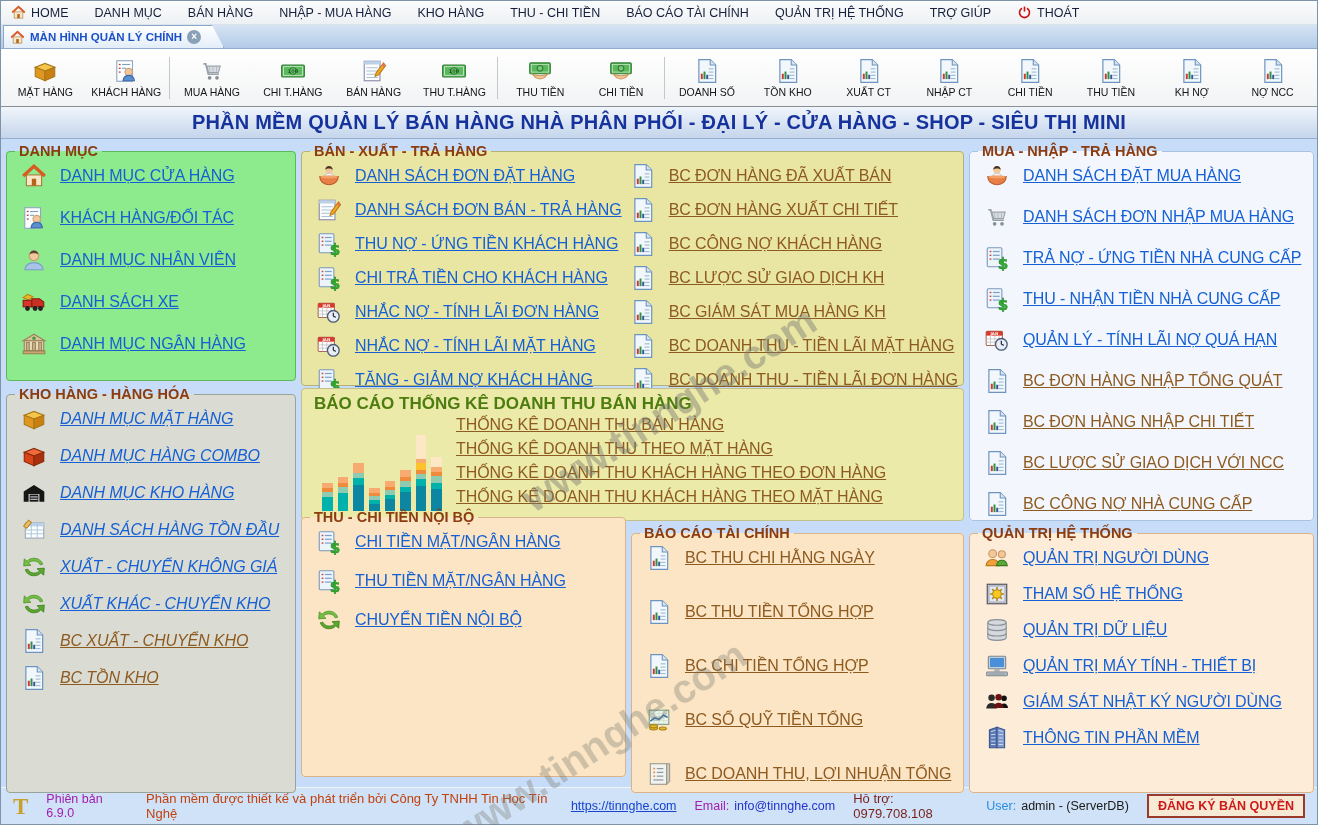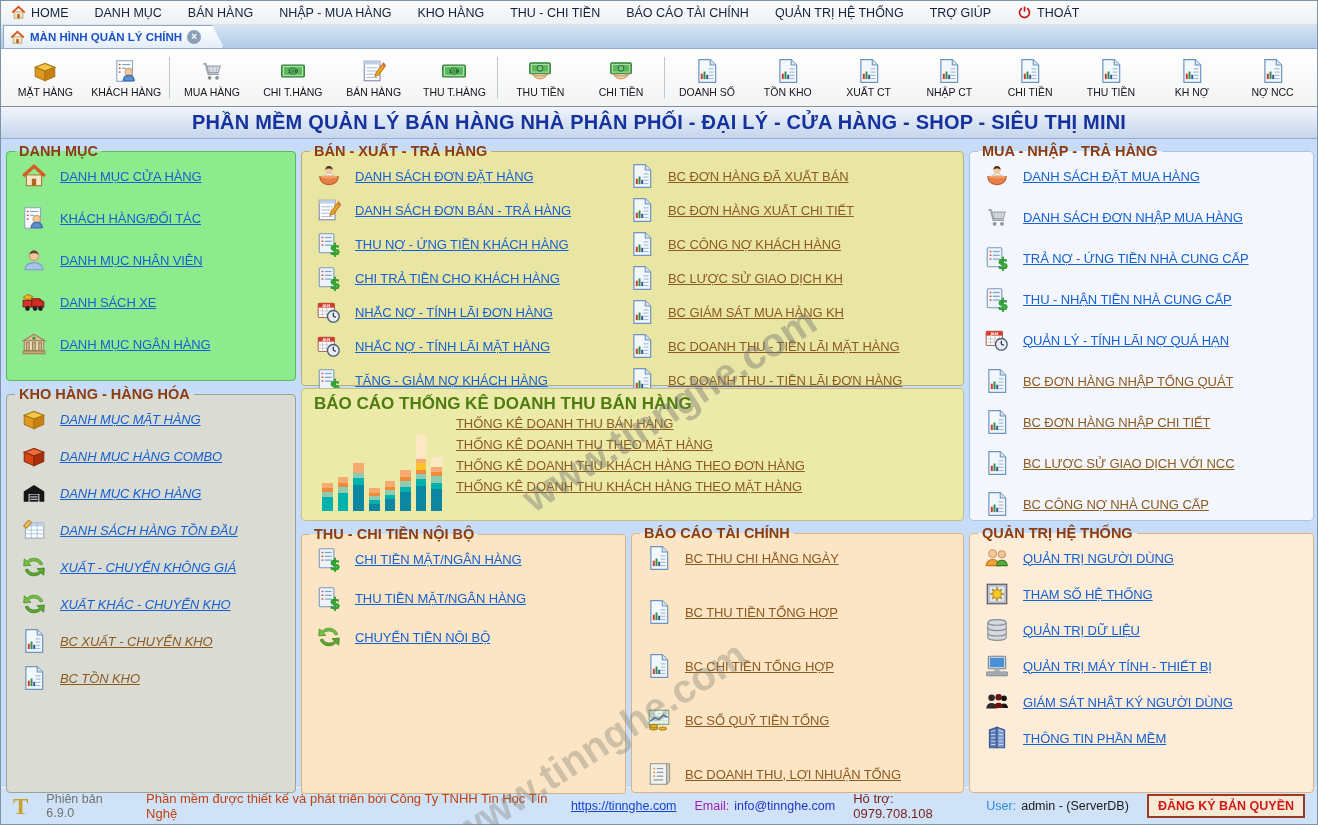--- a/index.html
+++ b/index.html
@@ -25,54 +25,54 @@
 
   
   .banner{height:31px;line-height:30px;text-align:center;background:linear-gradient(#f0f5fb,#c5d5ec);border-bottom:1px solid #98aecb;font-size:20px;font-weight:bold;color:#16339d;flex:0 0 auto;letter-spacing:.2px;}
 
   
   .content{flex:1 1 auto;position:relative;background:#c7dcf8;}
   .panel{position:absolute;margin:0;border:1px solid;border-radius:4px;padding:0 6px 4px;box-sizing:border-box;min-width:0;}
   .panel legend{font-size:14.5px;font-weight:bold;color:#8b3c10;padding:0 4px;margin-left:2px;white-space:nowrap;}
   .links{display:flex;flex-direction:column;padding:4px 0 0 8px;}
   .link-row{display:flex;align-items:center;gap:13px;cursor:pointer;}
-  .link-row .lbl{font-size:13px;text-decoration:underline;white-space:nowrap;letter-spacing:-.1px;}
+  .link-row .lbl{font-size:16px;text-decoration:underline;white-space:nowrap;letter-spacing:-.1px;}
   .c-b{color:#1560d4;}
   .c-r{color:#8d5a20;}
   #p-danh-muc{left:5px;top:4px;width:290px;height:238px;background:#8deb8d;border-color:#5cb85c;}
   #p-danh-muc .links{gap:16px;}
   #p-kho-hang{left:5px;top:247px;width:290px;height:407px;background:#dadbd3;border-color:#9aa39a;}
   #p-kho-hang .links{gap:11px;font-style:italic;}
   #p-ban-xuat{left:300px;top:4px;width:663px;height:243px;background:#e9e6a4;border-color:#b4b178;}
   .panel-body{display:flex;height:calc(100% - 2px);}
   #p-ban-xuat .links{gap:8px;}
   #p-ban-xuat .links.left{flex:0 0 47%;}
   #p-ban-xuat .links.right{flex:1;}
   #p-thong-ke{left:300px;top:249px;width:663px;height:133px;background:#eceaa9;border:1px solid #c3c08a;border-radius:4px;position:absolute;box-sizing:border-box;padding:3px 6px;}
   .tk-title{font-size:17px;font-weight:bold;color:#4d7c0f;padding:2px 0 0 6px;display:block;}
   .tk-body{display:flex;height:calc(100% - 20px);}
   .mini-chart{width:140px;display:flex;align-items:flex-end;gap:5px;padding:0 6px 8px 14px;box-sizing:border-box;}
   .mini-chart .bar{width:14px;display:flex;flex-direction:column-reverse;}
   #p-thong-ke .links{flex:1;gap:6px;justify-content:flex-start;padding-top:2px;}
-  #p-thu-chi{left:300px;top:387px;width:325px;height:268px;background:#fbe5c5;border-color:#d8b488;}
+  #p-thu-chi{left:300px;top:370px;width:325px;height:268px;background:#fbe5c5;border-color:#d8b488;}
   #p-thu-chi .links{gap:13px;}
   #p-bao-cao{left:630px;top:386px;width:333px;height:268px;background:#fbe5c5;border-color:#d8b488;}
   #p-bao-cao .links{gap:28px;justify-content:center;}
   #p-mua-nhap{left:968px;top:4px;width:345px;height:378px;background:#f3f7fd;border-color:#a8c2e2;}
   #p-mua-nhap .links{gap:15px;}
   #p-quan-tri{left:968px;top:386px;width:345px;height:268px;background:#fcecd8;border-color:#d8b488;}
   #p-quan-tri .links{gap:10px;}
   .wm{position:absolute;font-size:40px;font-weight:bold;color:rgba(122,122,112,.45);transform:rotate(-33deg);pointer-events:none;white-space:nowrap;}
   #wm1{left:498px;top:248px;}
   #wm2{left:428px;top:582px;color:rgba(122,122,112,.35);}
 
   
   .statusbar{height:36px;background:#cfe2f7;border-top:1px solid #eef4fb;display:flex;align-items:center;gap:18px;padding:0 12px;font-size:12.5px;flex:0 0 auto;}
   .sb-logo{font-family:"Liberation Serif",serif;font-size:23px;font-weight:bold;color:#c9a02a;line-height:1;}
-  .sb-version{color:#737373;}
+  .sb-version{color:#a21caf;}
   .sb-company{color:#c2410c;font-size:13px;}
   .sb-link{color:#1743cf;text-decoration:underline;cursor:pointer;}
   .sb-email-label{color:#a21caf;}
   .sb-email{color:#2233cc;cursor:pointer;}
   .sb-support{color:#7a1f1a;font-size:13px;}
   .sb-user-label{color:#2a8de0;}
   .sb-user{color:#1a1a1a;}
   .sb-register{margin-left:auto;background:#f6ead4;border:2px solid #9a3a2a;color:#d01818;font-weight:bold;font-size:12.5px;padding:3px 9px;cursor:pointer;white-space:nowrap;}
   .sb-group{display:flex;align-items:center;gap:5px;white-space:nowrap;}
 </style>

